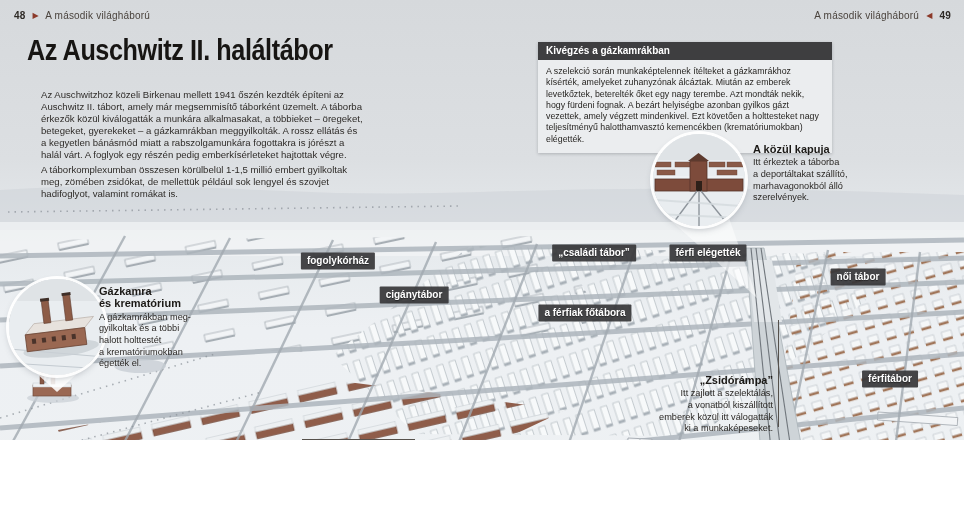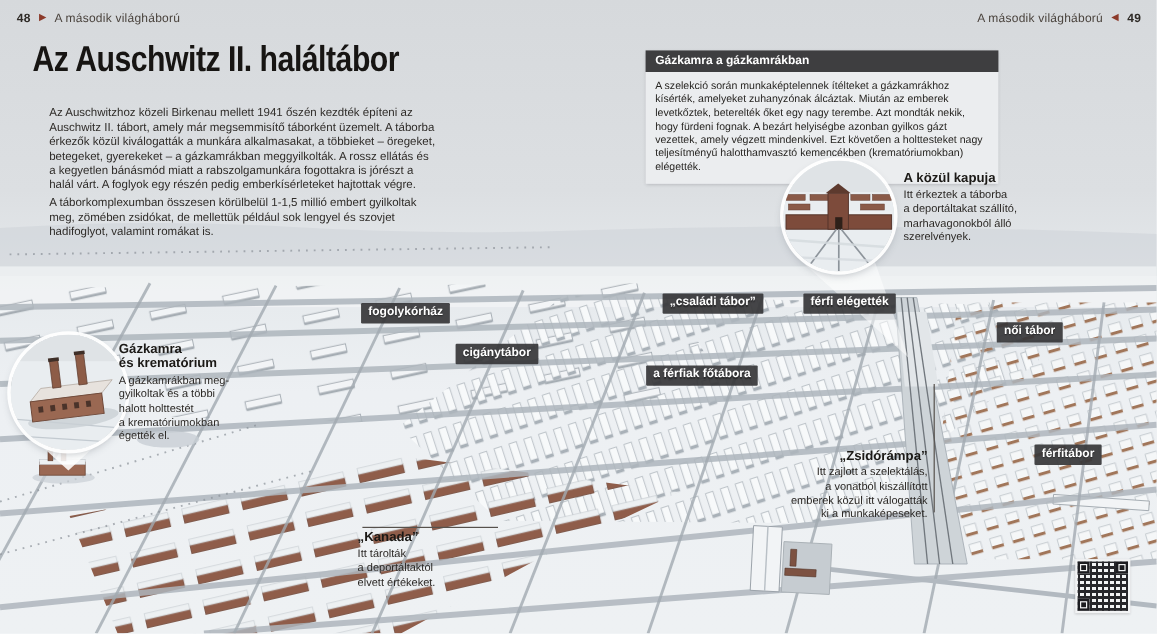--- a/index.html
+++ b/index.html
@@ -1,17 +1,17 @@
 <!DOCTYPE html>
 <html lang="hu"><head>
 <meta charset="utf-8">
 <style>
   html,body{margin:0;padding:0;}
   body{width:964px;height:528px;overflow:hidden;font-family:"Liberation Sans",sans-serif;-webkit-font-smoothing:antialiased;}
-  #spread{position:relative;width:964px;height:528px;overflow:hidden;background:#e9edf0;}
+  #spread{position:relative;width:964px;height:440px;overflow:hidden;background:#e9edf0;}
   svg.scene{position:absolute;left:0;top:0;width:964px;height:528px;display:block;}
 
   
   .pagehead{position:absolute;top:10px;font-size:10px;color:#4a433d;letter-spacing:.2px;}
   .pagehead .num{font-weight:bold;color:#2e2a26;}
   .pagehead .arr{color:#8c3a2a;font-size:8px;position:relative;top:-1px;margin:0 4px;}
   #head-left{left:14px;}
   #head-right{right:13px;text-align:right;}
 
   
@@ -172,21 +172,21 @@
     <span>A második világháború</span>
     <span class="arr">◀</span>
     <span class="num">49</span>
   </div>
 
   <h1 id="article-title">Az Auschwitz II. haláltábor</h1>
   <p class="para" id="para-1">Az Auschwitzhoz közeli Birkenau mellett 1941 őszén kezdték építeni az Auschwitz II. tábort, amely már megsemmisítő táborként üzemelt. A táborba érkezők közül kiválogatták a munkára alkalmasakat, a többieket – öregeket, betegeket, gyerekeket – a gázkamrákban meggyilkolták. A rossz ellátás és a kegyetlen bánásmód miatt a rabszolgamunkára fogottakra is jórészt a halál várt. A foglyok egy részén pedig emberkísérleteket hajtottak végre.</p>
   <p class="para" id="para-2">A táborkomplexumban összesen körülbelül 1-1,5 millió embert gyilkoltak meg, zömében zsidókat, de mellettük például sok lengyel és szovjet hadifoglyot, valamint romákat is.</p>
 
   <div id="infobox">
-    <div class="hd">Gázkamra a gázkamrákban</div>
+    <div class="hd">Kivégzés a gázkamrákban</div>
     <div class="bd">A szelekció során munkaképtelennek ítélteket a gázkamrákhoz kísérték, amelyeket zuhanyzónak álcáztak. Miután az emberek levetkőztek, beterelték őket egy nagy terembe. Azt mondták nekik, hogy fürdeni fognak. A bezárt helyiségbe azonban gyilkos gázt vezettek, amely végzett mindenkivel. Ezt követően a holttesteket nagy teljesítményű halotthamvasztó kemencékben (krematóriumokban) elégették.</div>
   </div>
 
   <div class="inset" id="inset-crema">
     <svg viewBox="0 0 96 96" aria-hidden="true">
       <rect width="96" height="96" fill="#e9edf0"></rect>
       <rect y="0" width="96" height="22" fill="#dfe3e6"></rect>
       <g stroke="#c3cad0" stroke-width="1">
           <path d="M0,70 L96,78"></path>
           <path d="M0,84 L96,90"></path>

